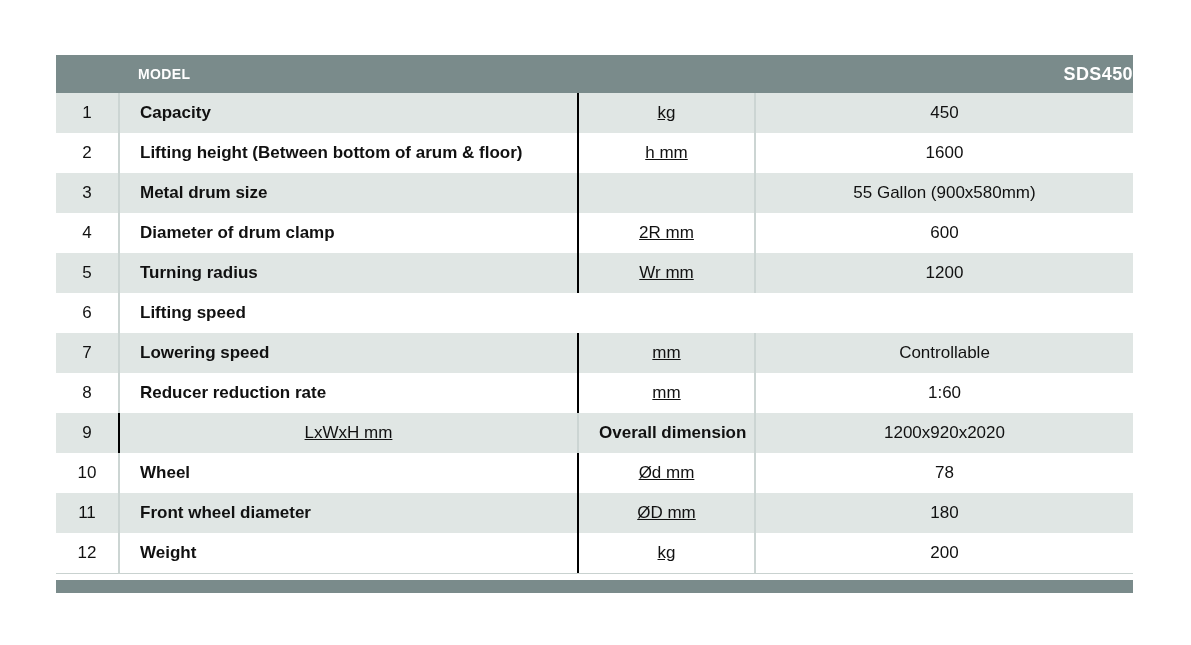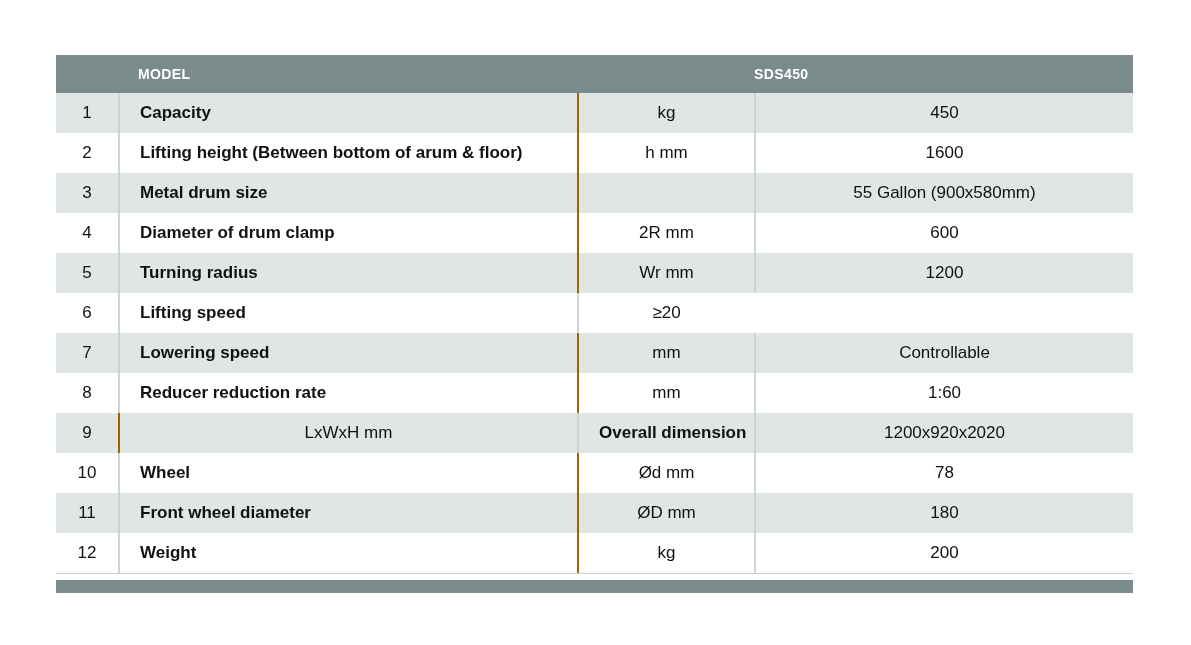--- a/index.html
+++ b/index.html
@@ -29,24 +29,24 @@
   .model-label {
     grid-column: 2;
     padding-left: 20px;
     color: #ffffff;
     font-weight: bold;
     font-size: 14px;
     letter-spacing: 0.4px;
   }
   .model-value {
     grid-column: 4;
-    text-align: left;
+    text-align: right;
     color: #ffffff;
     font-weight: bold;
-    font-size: 14px;
+    font-size: 18px;
     letter-spacing: 0.4px;
   }
   .tbody {
     border-bottom: 1px solid #c9d2d0;
   }
   .row {
     height: 40px;
     font-size: 17px;
     color: #111111;
   }
@@ -54,21 +54,21 @@
   .row.plain  { background: #ffffff; }
   .cell {
     height: 100%;
     display: flex;
     align-items: center;
     overflow: hidden;
     white-space: nowrap;
   }
   .c-no   { justify-content: center; }
   .c-desc { padding-left: 20px; border-left: 2px solid #ccd5d3; font-weight: bold; }
-  .c-unit { justify-content: center; border-left: 2px solid #a16207; }
+  .c-unit { justify-content: center; border-left: 2px solid #000000; text-decoration: underline; }
   .c-value{ justify-content: center; border-left: 2px solid #ccd5d3; }
   .footer-bar {
     margin-top: 6px;
     height: 13px;
     width: 100%;
     background: #7a8b8b;
   }
 </style>
 </head>
 <body>
@@ -112,21 +112,20 @@
   <div class="grid-row row shaded">
     <div class="cell c-no">5</div>
     <div class="cell c-desc">Turning radius</div>
     <div class="cell c-unit">Wr mm</div>
     <div class="cell c-value">1200</div>
   </div>
 
   <div class="grid-row row plain">
     <div class="cell c-no">6</div>
     <div class="cell c-desc">Lifting speed</div>
-    <div class="cell c-value">≥20</div>
   </div>
 
   <div class="grid-row row shaded">
     <div class="cell c-no">7</div>
     <div class="cell c-desc">Lowering speed</div>
     <div class="cell c-unit">mm</div>
     <div class="cell c-value">Controllable</div>
   </div>
 
   <div class="grid-row row plain">

